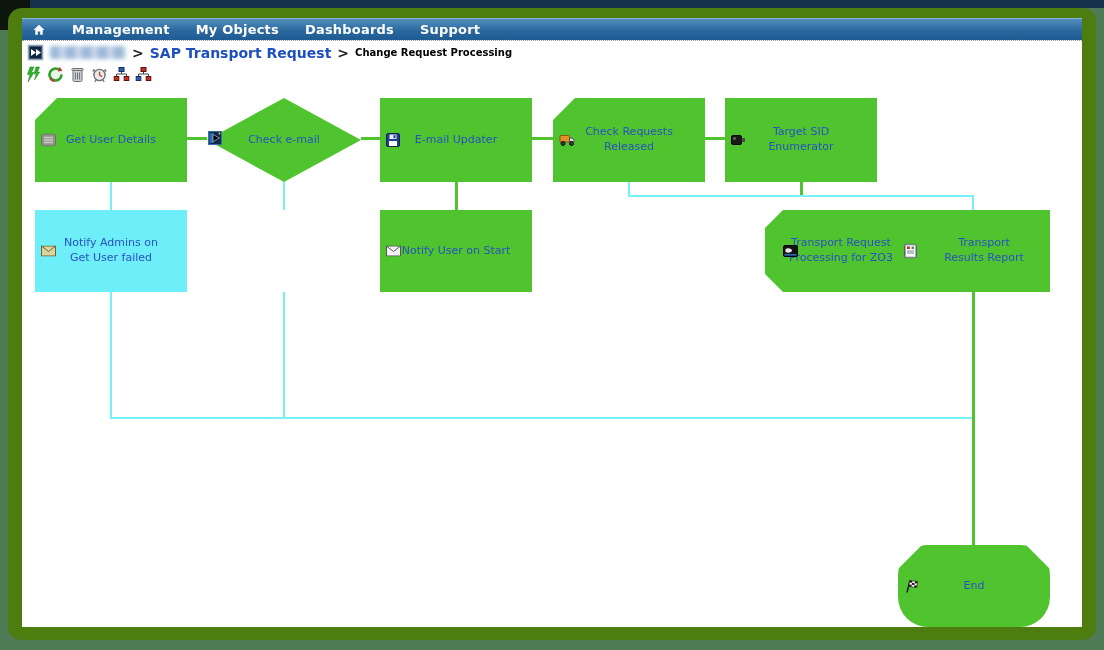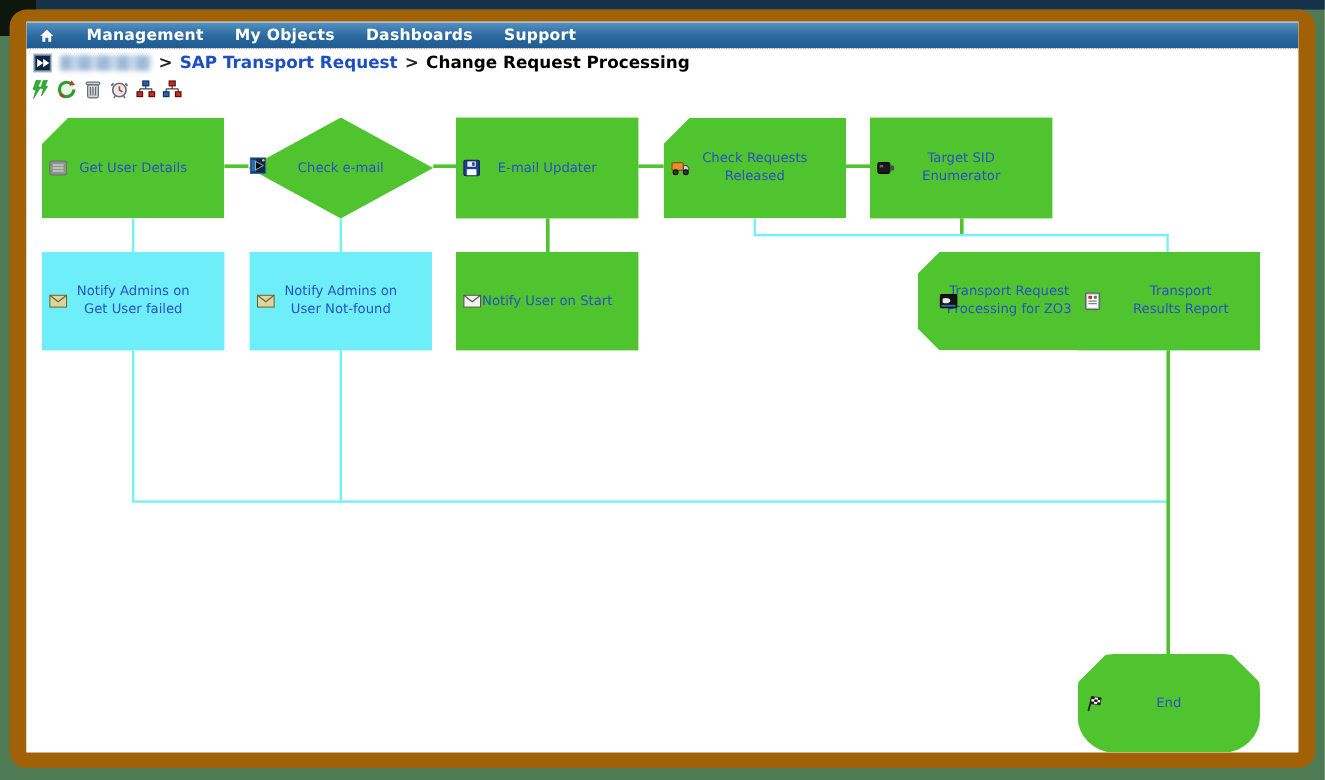--- a/index.html
+++ b/index.html
@@ -7,21 +7,21 @@
   body {
     font-family: "DejaVu Sans", "Liberation Sans", sans-serif;
     background:#4e7b53;
     position:relative;
     overflow:hidden;
   }
   .top-shadow { position:absolute; top:0; left:0; width:1104px; height:8px; background:#16324a; }
   .corner-dark { position:absolute; top:0; left:0; width:30px; height:30px; background:#0d160d; }
   .window {
     position:absolute; left:8px; top:8px; width:1088px; height:632px;
-    background:#a16207; border-radius:14px;
+    background:#4d7c0f; border-radius:14px;
   }
   .content {
     position:absolute; left:14px; top:10px; right:14px; bottom:13px;
     background:#ffffff; display:flex; flex-direction:column; overflow:hidden;
   }
   
   .navbar {
     height:22px; flex:0 0 22px;
     background:linear-gradient(#5490bd, #2a689e 55%, #1d5b92);
     border-top:1px solid #86b3d6;
@@ -35,21 +35,21 @@
     display:flex; align-items:center; gap:6px; padding:0 5px; background:#fff;
   }
   .bc-icon { width:17px; height:17px; display:inline-flex; }
   .bc-redacted {
     width:76px; height:13px; border-radius:2px;
     background:repeating-linear-gradient(90deg,#9db8d8 0 9px,#c3d4e8 9px 16px);
     filter:blur(2px);
   }
   .bc-sep { font-size:14px; font-weight:bold; color:#222; }
   .bc-link { font-size:14px; font-weight:bold; color:#1d4fc0; cursor:pointer; }
-  .bc-current { font-size:14px; font-weight:bold; color:#000; }
+  .bc-current { font-size:10px; font-weight:bold; color:#000; }
   
   .toolbar { height:20px; flex:0 0 20px; display:flex; align-items:center; gap:5px; padding:0 3px; background:#fff; }
   .tb-icon { width:17px; height:17px; display:inline-flex; cursor:pointer; }
   
   .canvas { position:relative; flex:1 1 auto; background:#fff; }
   .node {
     position:absolute; width:152px; height:84px; background:#50c42e;
     display:flex; align-items:center; justify-content:center; text-align:center;
     cursor:pointer;
   }
@@ -243,29 +243,20 @@
     <div class="node cyan h82" style="left:13px;top:126px;">
       <span class="nicon">
         <svg width="15" height="11" viewBox="0 0 15 11">
           <rect x="0.5" y="0.5" width="14" height="10" fill="#ddd4a0" stroke="#6e6430"></rect>
           <path d="M0.5 0.5 L7.5 6 L14.5 0.5" fill="none" stroke="#6e6430"></path>
         </svg>
       </span>
       <span class="nlabel">Notify Admins on Get User failed</span>
     </div>
 
-    <div class="node cyan h82" style="left:186px;top:126px;">
-      <span class="nicon">
-        <svg width="15" height="11" viewBox="0 0 15 11">
-          <rect x="0.5" y="0.5" width="14" height="10" fill="#ddd4a0" stroke="#6e6430"></rect>
-          <path d="M0.5 0.5 L7.5 6 L14.5 0.5" fill="none" stroke="#6e6430"></path>
-        </svg>
-      </span>
-      <span class="nlabel">Notify Admins on User Not-found</span>
-    </div>
 
     <div class="node h82" style="left:358px;top:126px;">
       <span class="nicon">
         <svg width="15" height="11" viewBox="0 0 15 11">
           <rect x="0.5" y="0.5" width="14" height="10" fill="#f2f2f2" stroke="#555"></rect>
           <path d="M0.5 0.5 L7.5 6 L14.5 0.5" fill="none" stroke="#555"></path>
         </svg>
       </span>
       <span class="nlabel">Notify User on Start</span>
     </div>

